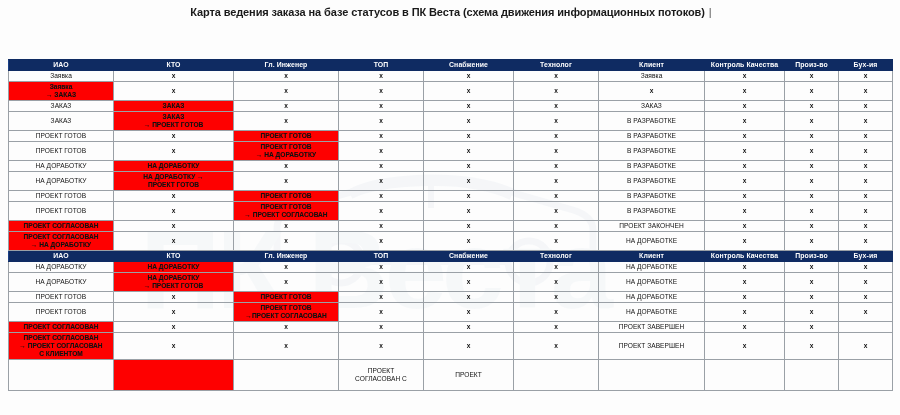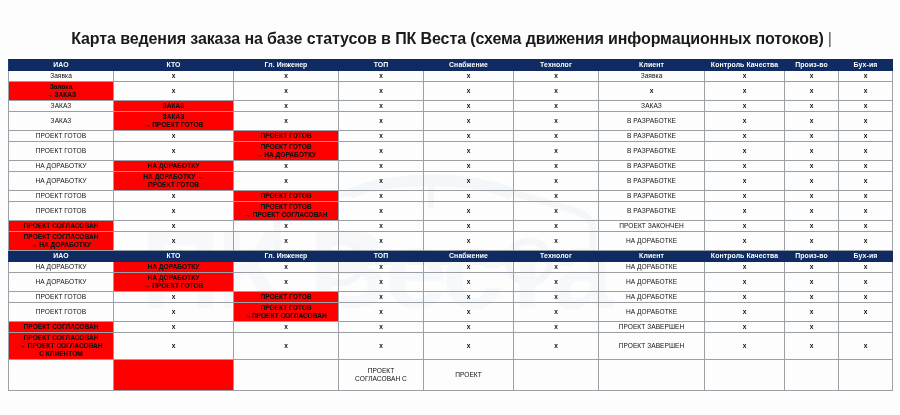--- a/index.html
+++ b/index.html
@@ -47,26 +47,25 @@
     left: 0; top: 0;
     width: 900px;
     height: 56px;
     display: flex;
     align-items: flex-start;
     justify-content: center;
     padding-top: 6px;
     z-index: 3;
   }
   .title {
-    font-size: 16px;
+    font-size: 11px;
     font-weight: 700;
     color: #1a1a1a;
     letter-spacing: -0.1px;
     white-space: nowrap;
-    margin-top: 24px;
   }
   .title .cursor {
     display: inline-block;
     width: 1px;
     margin-left: 4px;
     color: #555;
     font-weight: 400;
   }
 
   

